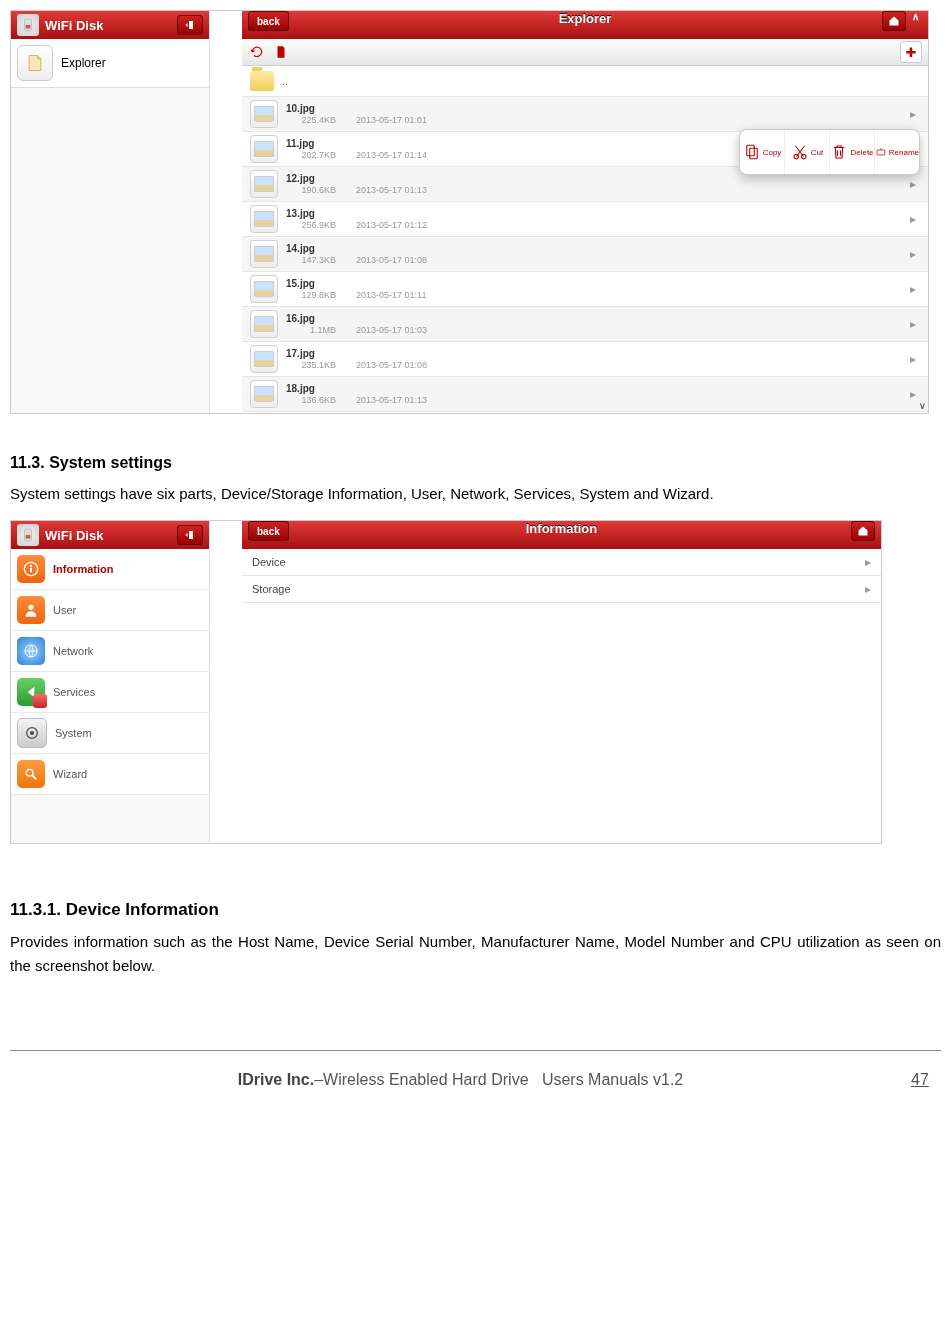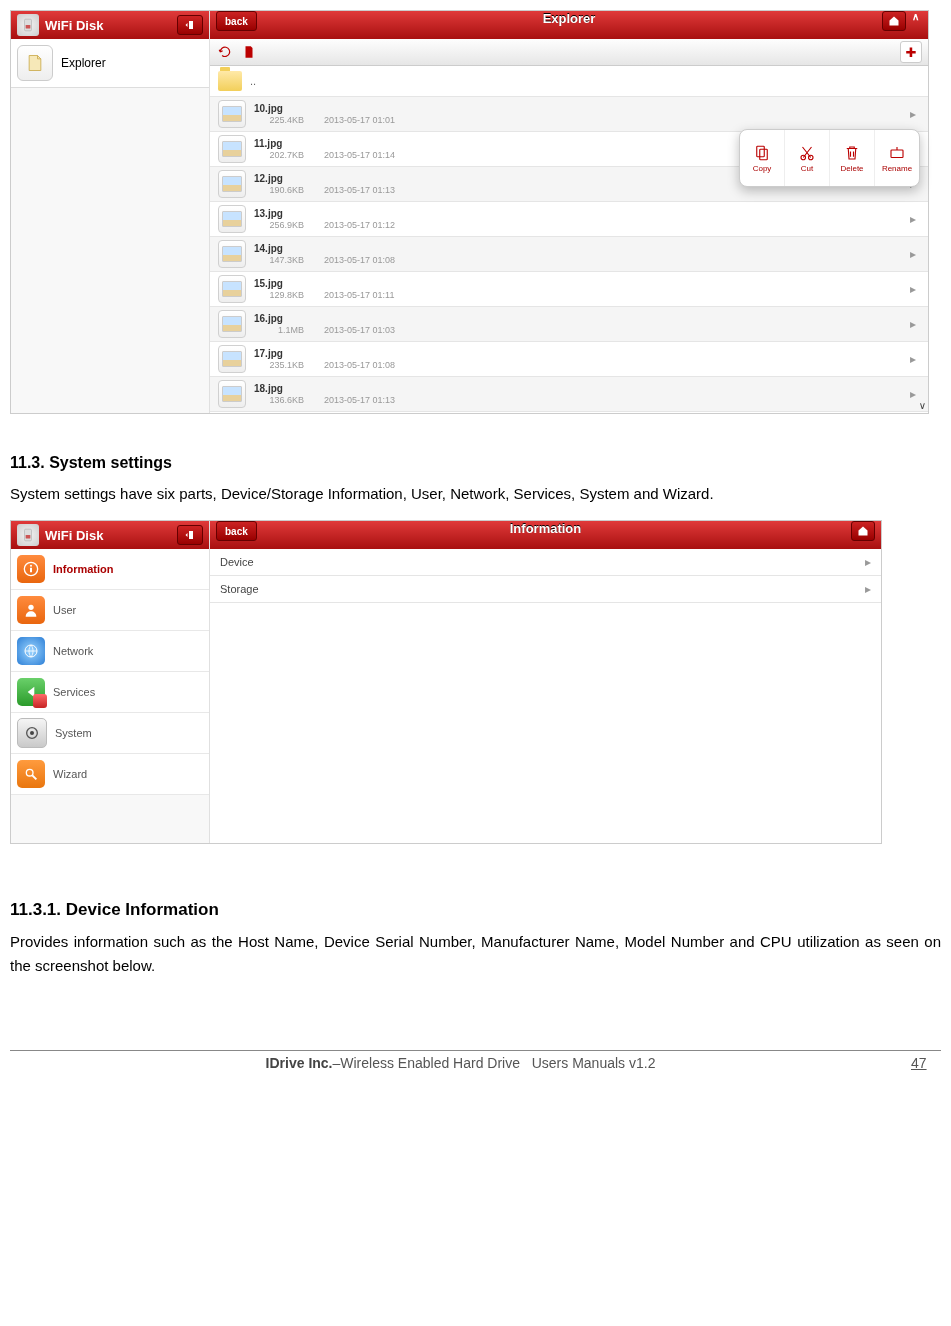--- a/index.html
+++ b/index.html
@@ -9,20 +9,21 @@
     width: 951px;
     box-sizing: border-box;
     background: #fff;
     color: #000;
   }
 
   
   .shot {
     border: 1px solid #ccc;
     background: #fff;
+    gap: 32px;
   }
   .shot1 { width: 917px; height: 402px; display: flex; }
 
   .sidebar {
     width: 198px;
     background: #f8f8f8;
     border-right: 1px solid #e0e0e0;
     display: flex;
     flex-direction: column;
   }
@@ -240,23 +241,23 @@
     top: 118px;
     background: #fff;
     border: 1px solid #ccc;
     border-radius: 8px;
     box-shadow: 0 4px 12px rgba(0,0,0,0.25);
     display: flex;
     overflow: hidden;
   }
   .ctx-item {
     width: 44px;
-    height: 56px;
-    display: flex;
-    flex-direction: column;
+    height: 44px;
+    display: flex;
+    flex-direction: row;
     align-items: center;
     justify-content: center;
     font-size: 8px;
     color: #a00;
     gap: 2px;
     border-right: 1px solid #eee;
   }
   .ctx-item:last-child { border-right: none; }
   .ctx-item svg { width: 18px; height: 18px; fill: none; stroke: #b00; stroke-width: 1.5; }
 
@@ -332,25 +333,25 @@
     color: #444;
     justify-content: space-between;
     background: #fff;
   }
   .info-row .chev { color:#999; font-size:12px; }
 
   
   .footer {
     border-top: 1px solid #888;
     margin-top: 72px;
-    padding-top: 4px;
+    padding-top: 20px;
     display: flex;
     align-items: center;
     justify-content: space-between;
-    font-size: 14px;
+    font-size: 16px;
     color: #555;
   }
   .footer .left { flex:1; text-align: center; }
   .footer .pnum { width: 30px; text-align: left; text-decoration: underline; }
   .footer .b { font-weight: bold; color: #444; }
 </style>
 </head>
 <body>
 
 <div class="shot shot1">

